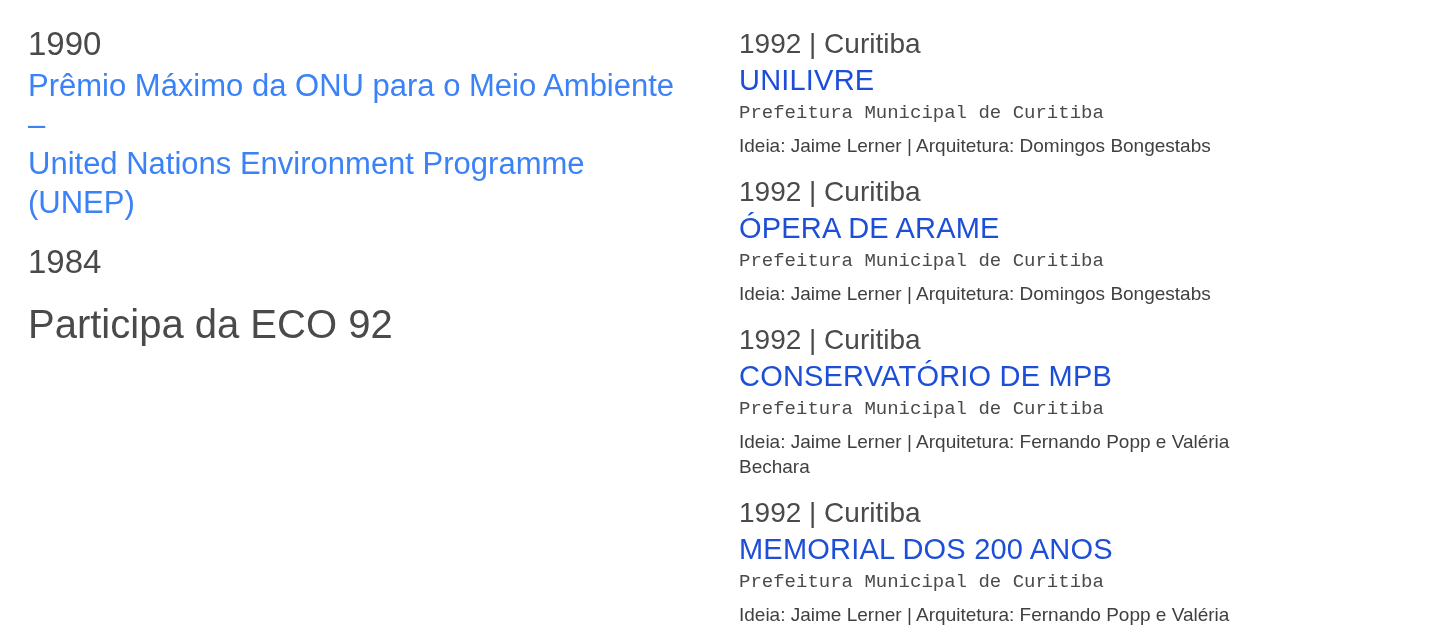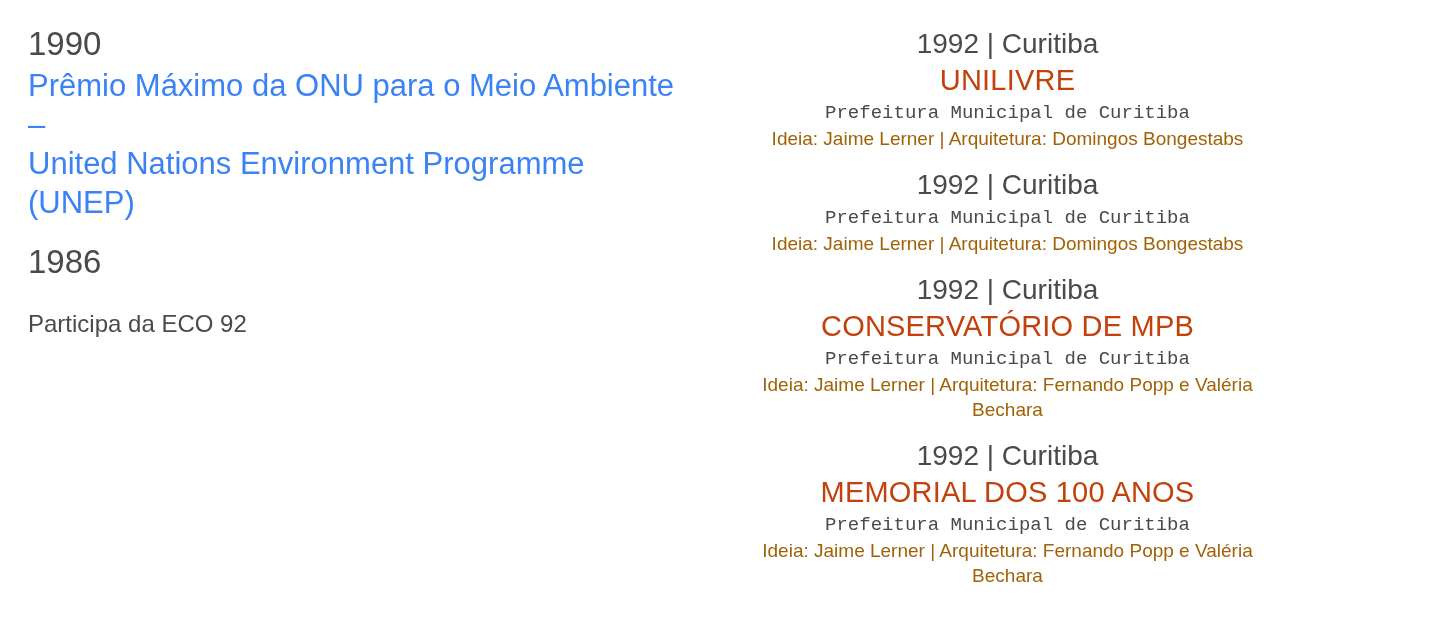--- a/index.html
+++ b/index.html
@@ -38,107 +38,108 @@
     letter-spacing: 0px;
   }
   .entry-left .desc {
     font-size: 31px;
     line-height: 39px;
     font-weight: 400;
     color: #3b82f6;
     white-space: pre-line;
   }
   .standalone {
-    font-size: 24px;
+    font-size: 40px;
     line-height: 40px;
     color: #4a4a4a;
     margin-top: 20px;
   }
   
   .col-right {
     width: 650px;
     box-sizing: border-box;
     padding: 26px 20px 0 28px;
-    text-align: center;
   }
   .entry-right {
     margin-bottom: 16px;
   }
   .entry-right .place {
     font-size: 28px;
     line-height: 36px;
     color: #4a4a4a;
     font-weight: 400;
   }
   .entry-right .project {
     font-size: 29px;
     line-height: 36px;
-    color: #c2410c;
+    color: #1d4ed8;
     font-weight: 400;
     letter-spacing: 0.2px;
   }
   .entry-right .org {
     font-size: 19px;
     line-height: 25px;
     color: #4a4a4a;
     margin-top: 3px;
     font-family: Liberation Mono, monospace;
   }
   .entry-right .credits {
     font-size: 19px;
     line-height: 25px;
-    color: #a16207;
+    color: #404040;
+    margin-top: 7px;
   }
 </style>
 </head>
 <body>
 
 <div class="page">
 
   <div class="col-left">
 
     <div class="entry-left">
       <div class="year">1990</div>
       <div class="desc">Prêmio Máximo da ONU para o Meio Ambiente –
 United Nations Environment Programme (UNEP)</div>
     </div>
 
     <div class="entry-left">
-      <div class="year">1986</div>
+      <div class="year">1984</div>
     </div>
 
 
     <div class="standalone">Participa da ECO 92</div>
 
   </div>
 
   <div class="col-right">
 
     <div class="entry-right">
       <div class="place">1992 | Curitiba</div>
       <div class="project">UNILIVRE</div>
       <div class="org">Prefeitura Municipal de Curitiba</div>
       <div class="credits">Ideia: Jaime Lerner | Arquitetura: Domingos Bongestabs</div>
     </div>
 
     <div class="entry-right">
       <div class="place">1992 | Curitiba</div>
+      <div class="project">ÓPERA DE ARAME</div>
       <div class="org">Prefeitura Municipal de Curitiba</div>
       <div class="credits">Ideia: Jaime Lerner | Arquitetura: Domingos Bongestabs</div>
     </div>
 
     <div class="entry-right">
       <div class="place">1992 | Curitiba</div>
       <div class="project">CONSERVATÓRIO DE MPB</div>
       <div class="org">Prefeitura Municipal de Curitiba</div>
       <div class="credits">Ideia: Jaime Lerner | Arquitetura: Fernando Popp e Valéria Bechara</div>
     </div>
 
     <div class="entry-right">
       <div class="place">1992 | Curitiba</div>
-      <div class="project">MEMORIAL DOS 100 ANOS</div>
+      <div class="project">MEMORIAL DOS 200 ANOS</div>
       <div class="org">Prefeitura Municipal de Curitiba</div>
       <div class="credits">Ideia: Jaime Lerner | Arquitetura: Fernando Popp e Valéria Bechara</div>
     </div>
 
   </div>
 
 </div>
 
 </body></html>

